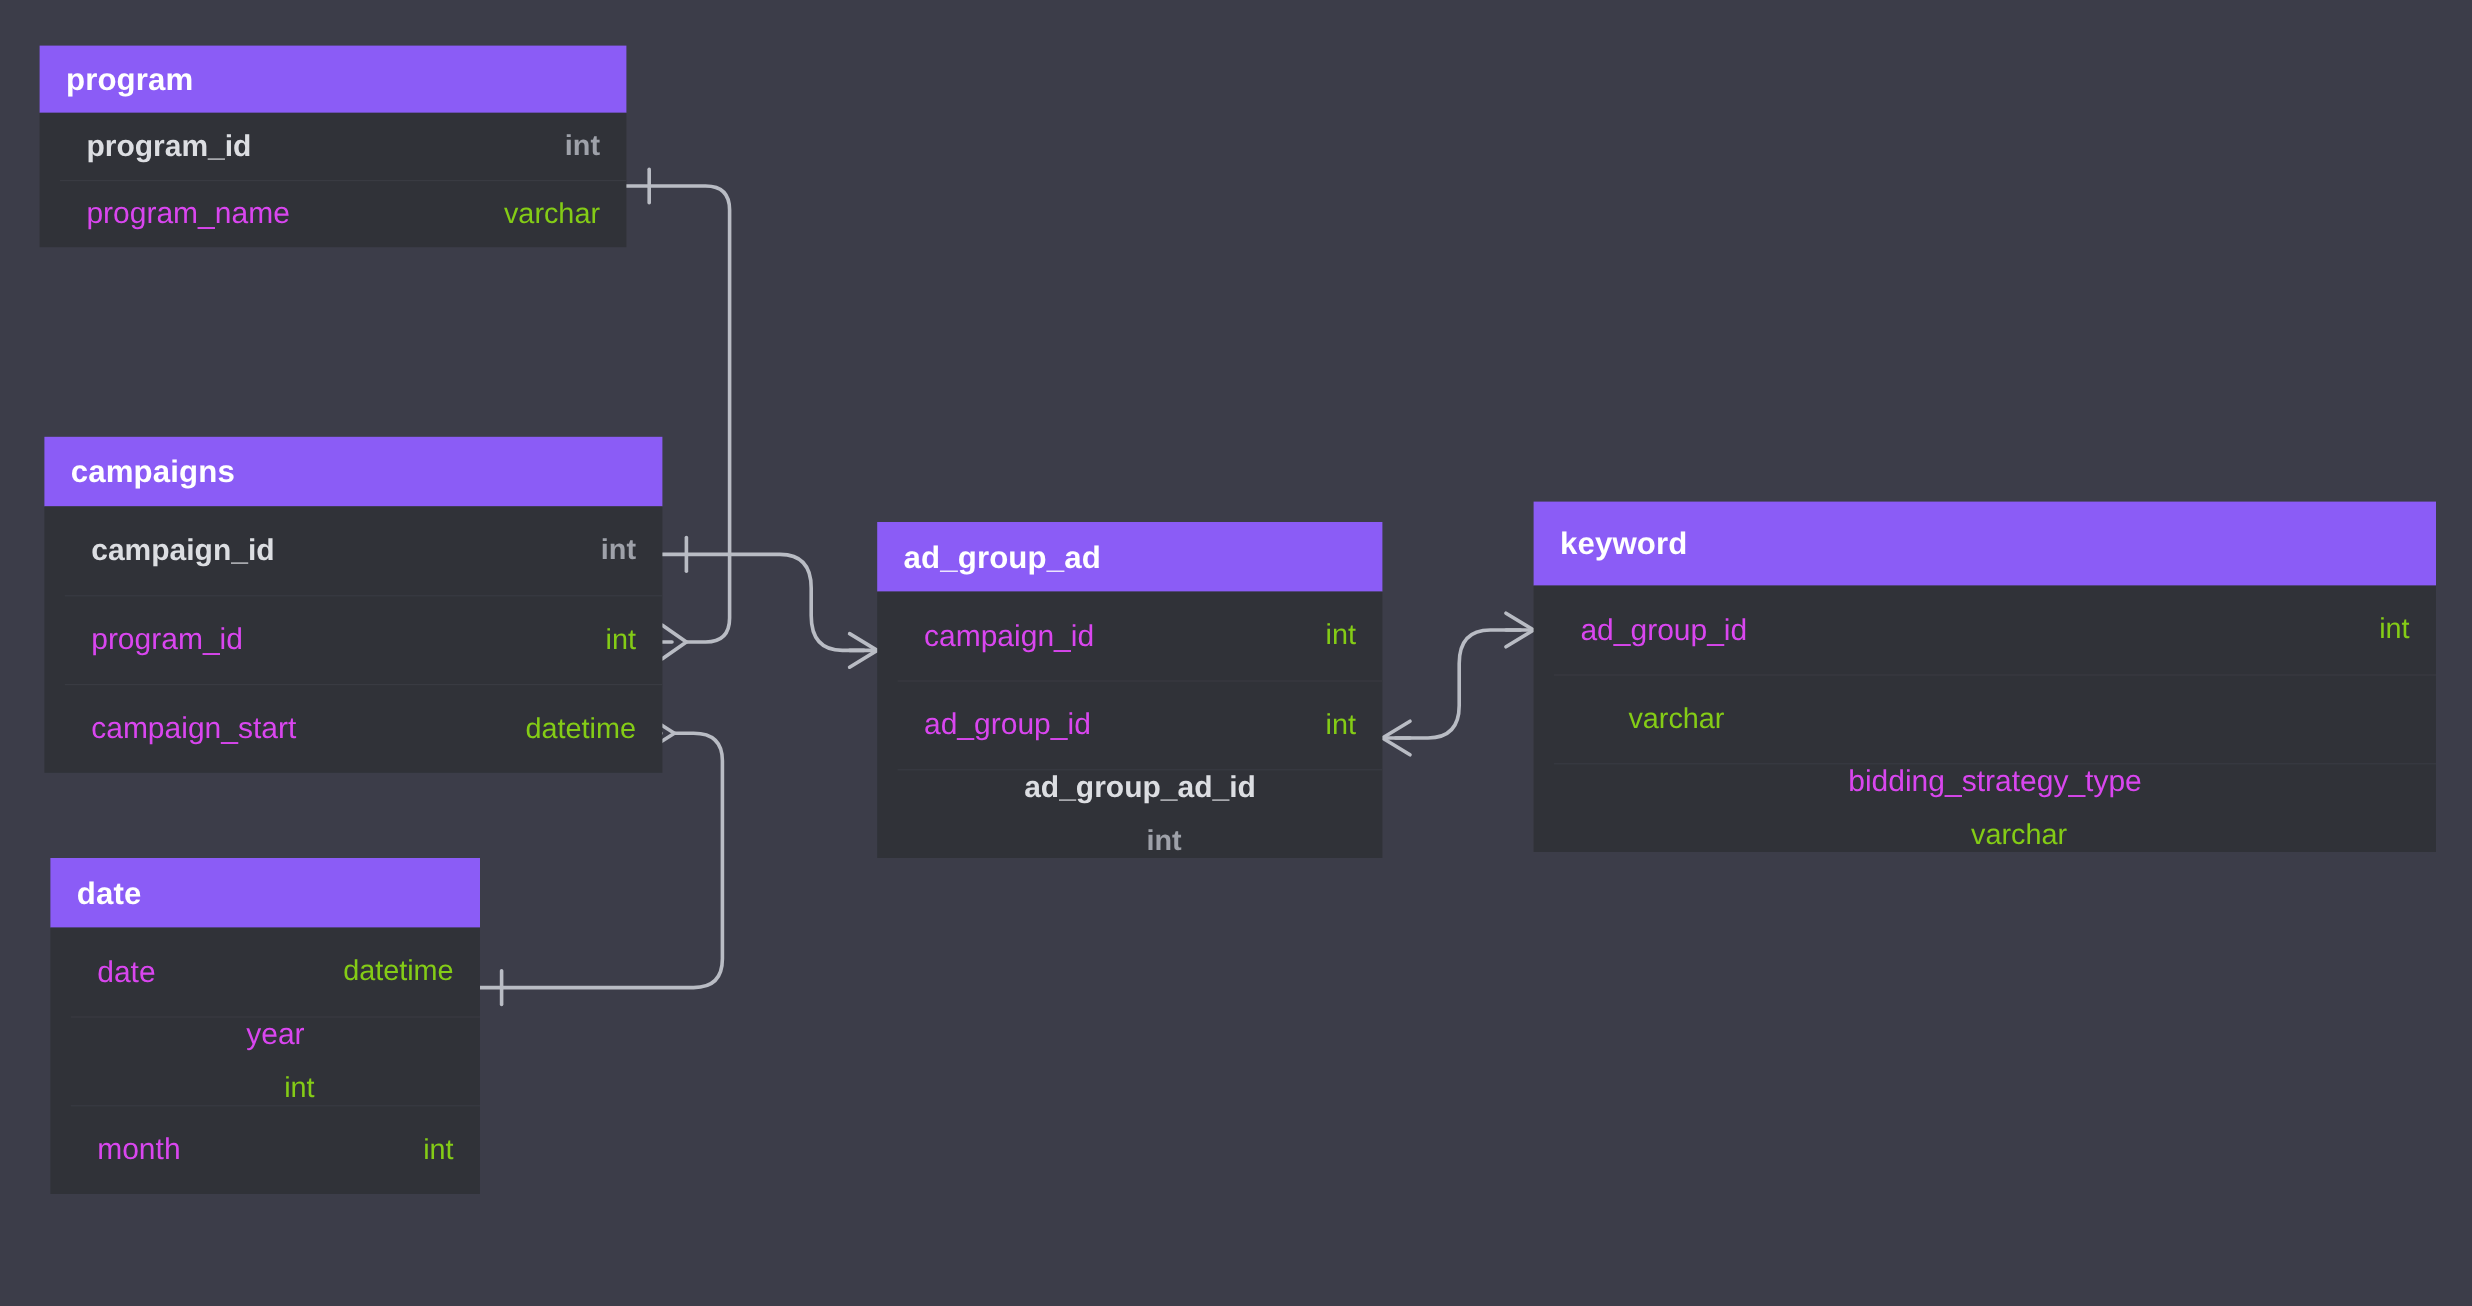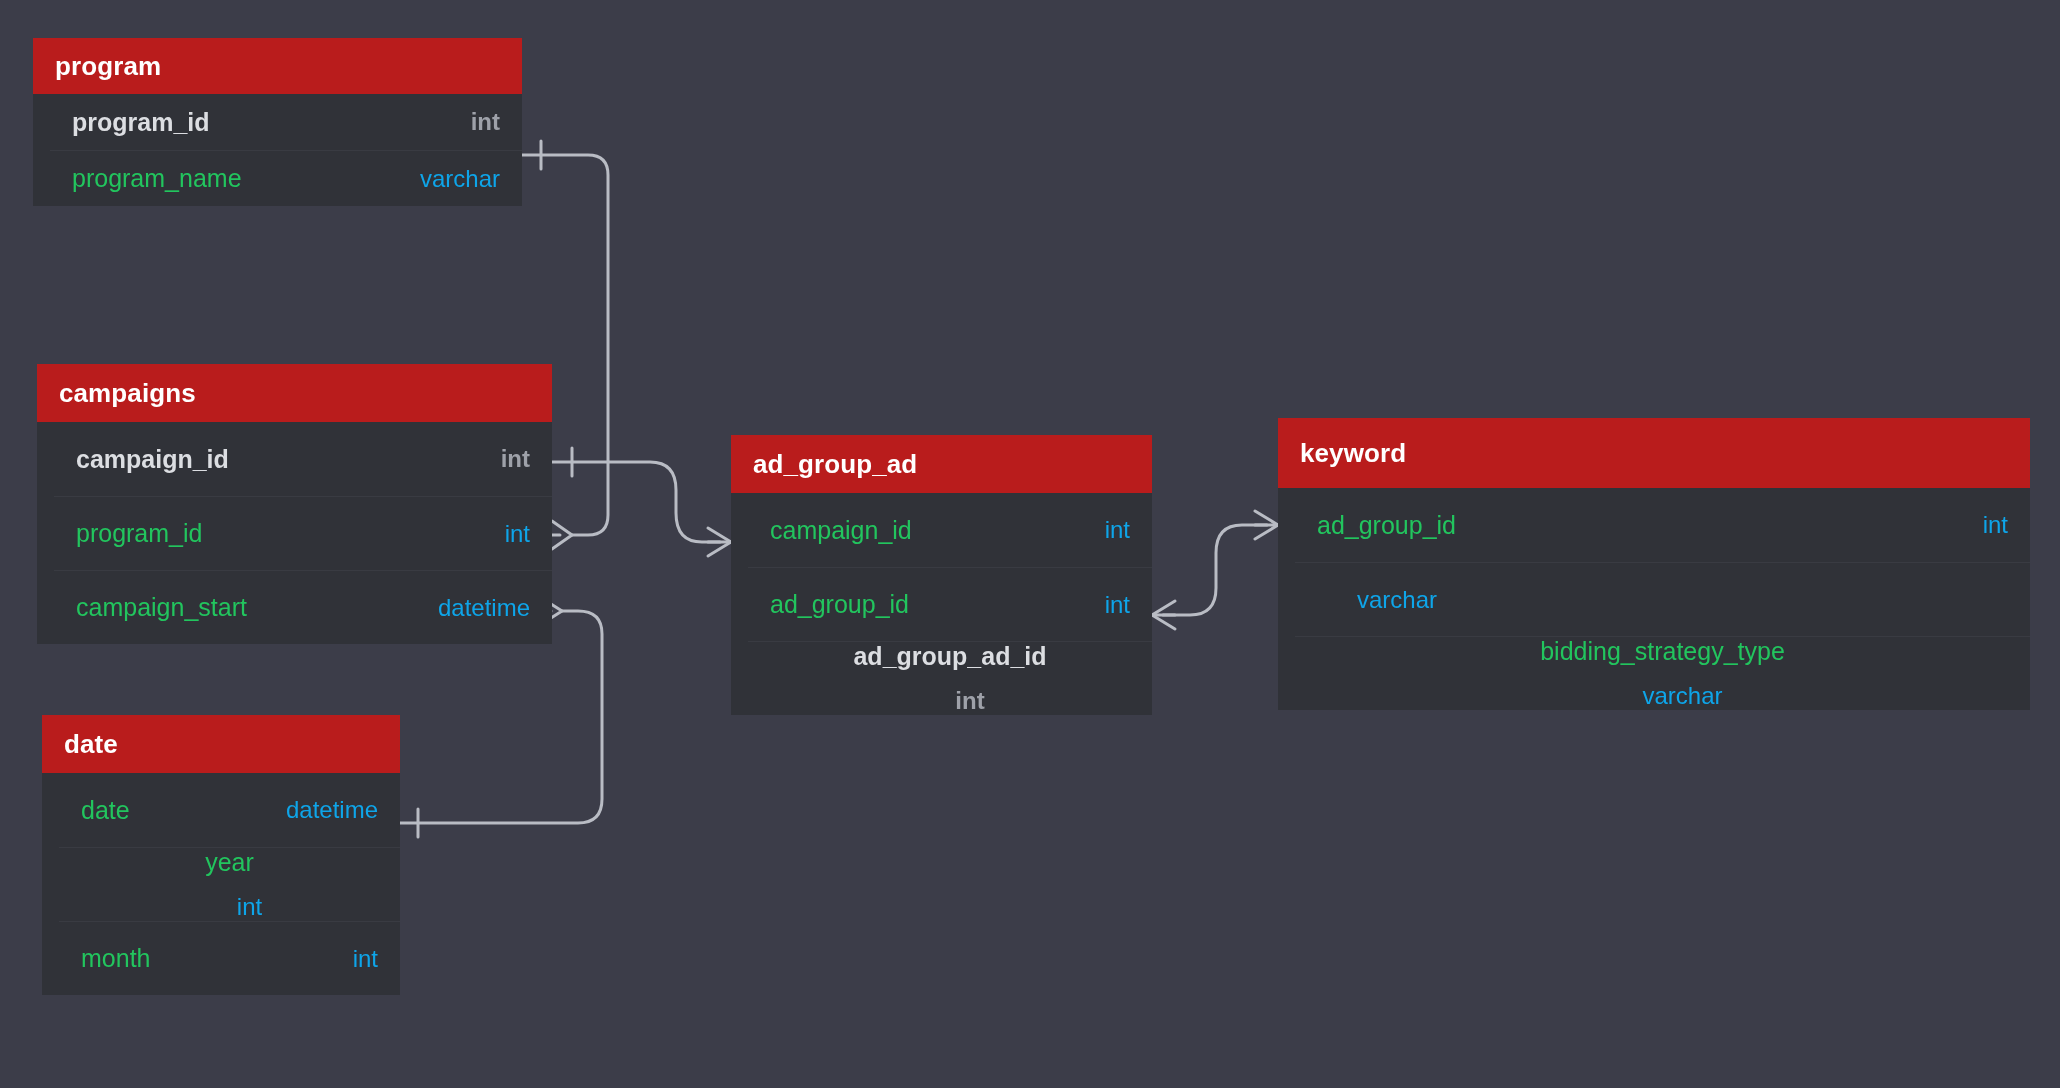--- a/index.html
+++ b/index.html
@@ -28,21 +28,21 @@
     height: 1088px;
     pointer-events: none;
     z-index: 1;
   }
   .entity {
     position: absolute;
     z-index: 3;
     box-sizing: border-box;
   }
   .entity-header {
-    background: #b91c1c;
+    background: #8b5cf6;
     color: #ffffff;
     font-weight: bold;
     font-size: 26px;
     display: flex;
     align-items: center;
     padding: 0 22px;
     box-sizing: border-box;
     letter-spacing: 0.1px;
   }
   .entity-rows {
@@ -55,30 +55,30 @@
     align-items: center;
     justify-content: space-between;
     padding: 0 22px;
     box-sizing: border-box;
     border-top: 1px solid #393b42;
   }
   .entity-row:first-child {
     border-top: none;
   }
   .col-name {
-    color: #22c55e;
+    color: #d946ef;
     font-size: 25px;
     white-space: nowrap;
   }
   .col-name.pk {
     font-weight: bold;
     color: #dcdee2;
   }
   .col-type {
-    color: #0ea5e9;
+    color: #84cc16;
     font-size: 24px;
     white-space: nowrap;
     margin-left: 40px;
   }
   .col-type.pk {
     font-weight: bold;
     color: #9ea1a9;
   }
 </style>
 </head>

